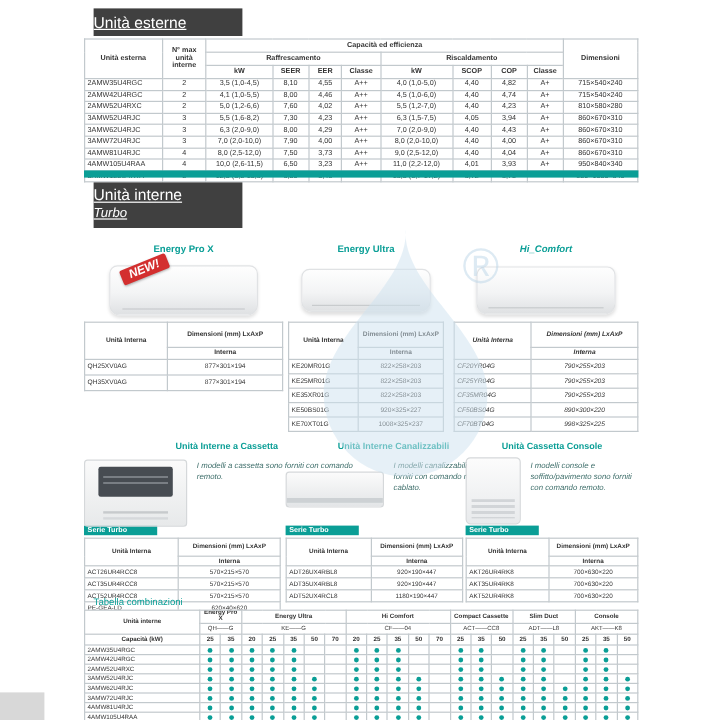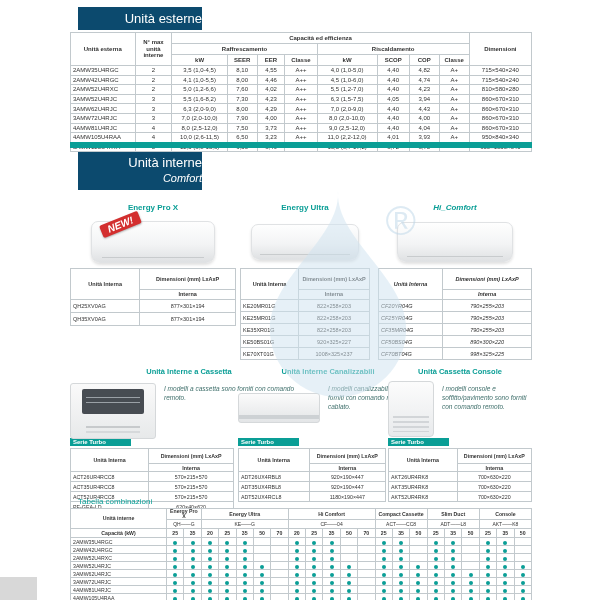--- a/index.html
+++ b/index.html
@@ -1,19 +1,19 @@
 <!DOCTYPE html>
 <html><head>
 <meta charset="utf-8">
 <style>
   html,body{margin:0;padding:0;background:#fff;}
   .page{position:relative;width:600px;height:600px;background:#fff;overflow:hidden;
         font-family:"Liberation Sans",sans-serif;color:#333;}
   
-  .badge{position:absolute;background:#0c4a6e;color:#fff;text-align:right;z-index:2;}
+  .badge{position:absolute;background:#404040;color:#fff;text-align:left;z-index:2;text-decoration:underline;}
   #badge-outdoor{left:78px;top:7px;width:124px;height:23px;font-size:13px;line-height:23px;}
   #badge-indoor{left:78px;top:152px;width:124px;height:38px;padding-top:2px;box-sizing:border-box;}
   #badge-indoor .l1{font-size:13px;line-height:17px;}
   #badge-indoor .l2{font-size:11px;font-style:italic;line-height:14px;}
   
   table{border-collapse:collapse;table-layout:fixed;width:100%;background:#fff;}
   th,td{border:1px solid #c2c9cd;text-align:center;padding:0 1px;overflow:hidden;}
   th{font-weight:bold;}
   
   #outdoor-wrap{position:absolute;left:70px;top:32px;width:462px;z-index:2;}
@@ -265,21 +265,21 @@
             <td>-</td>
             <td>950×1050×340</td>
           </tr>
         </tbody>
     </table>
   </div>
   <div class="teal-bar"></div>
 
   <div class="badge" id="badge-indoor">
     <div class="l1">Unità interne</div>
-    <div class="l2">Comfort</div>
+    <div class="l2">Turbo</div>
   </div>
 
   <div class="wall-col" id="wall-epx">
     <div class="wall-title">Energy Pro X</div>
     <div class="fig">
       <div class="wall-unit" id="img-epx">
         <span class="new-badge">NEW!</span>
       </div>
     </div>
     <table class="mini">

